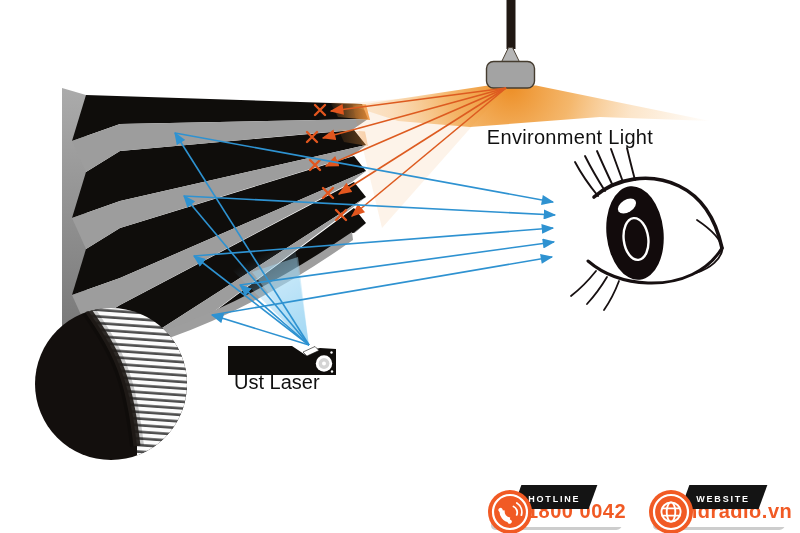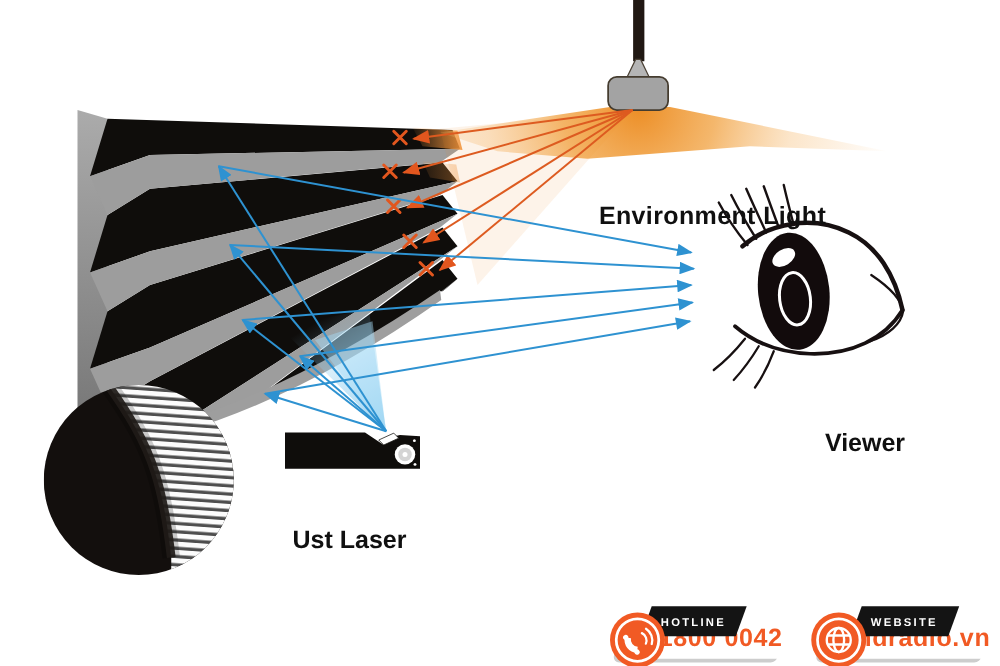--- a/index.html
+++ b/index.html
@@ -1,22 +1,22 @@
 <!DOCTYPE html>
 <html><head>
 <meta charset="utf-8">
 <style>
   html,body{margin:0;padding:0;background:#fff;}
   .stage{position:relative;width:800px;height:533px;background:#fff;overflow:hidden;
          font-family:"Liberation Sans",sans-serif;}
   .stage svg.art{position:absolute;left:0;top:0;}
-  .lbl{position:absolute;font-weight:bold;color:#101010;margin-top:36px;}
+  .lbl{position:absolute;font-weight:normal;color:#101010;}
   .lbl-env{left:468px;top:126px;width:204px;text-align:center;font-size:20px;letter-spacing:.3px;}
   .lbl-viewer{left:638px;top:308px;width:108px;text-align:center;font-size:20px;}
-  .lbl-proj{left:234px;top:383px;font-size:20px;line-height:26px;}
+  .lbl-proj{left:234px;top:369px;font-size:20px;line-height:26px;}
   .badge{position:absolute;width:160px;height:48px;}
   .badge-body{position:absolute;background:#fff;border-radius:6px;height:31px;
       transform:skewX(-8deg);box-shadow:-5px 4px 0 -1px #cdcdcd;
       display:flex;align-items:center;justify-content:center;}
   .badge-value{font-size:20px;font-weight:bold;color:#F15A24;transform:skewX(8deg);
       letter-spacing:.5px;white-space:nowrap;}
   .badge-tag{position:absolute;background:#141414;padding:3px 12px;transform:skewX(-20deg);}
   .badge-tag span{display:inline-block;transform:skewX(20deg);color:#fff;font-size:9px;
       font-weight:bold;letter-spacing:1.8px;}
   .badge-circ{position:absolute;width:46px;height:46px;}
@@ -163,21 +163,20 @@
     <path d="M303,352 L315,346.5 L319,350.5 L307,356 Z" fill="#fff" stroke="#0F0D0B" stroke-width="0.6"></path>
     <circle cx="324" cy="363.5" r="8.2" fill="#fff"></circle>
     <circle cx="324" cy="363.5" r="5.4" fill="#D4D4D4"></circle>
     <circle cx="324" cy="363.5" r="2" fill="#fff"></circle>
     <circle cx="331.5" cy="352.5" r="1.2" fill="#fff"></circle>
     <circle cx="332" cy="371.5" r="1.2" fill="#fff"></circle>
   </g>
 </svg>
 
 <div class="lbl lbl-env">Environment Light</div>
-<div class="lbl lbl-viewer">Viewer</div>
 <div class="lbl lbl-proj">
   <div>Ust Laser</div>
 </div>
 
 <div class="badge" style="left:478px;top:484px;">
   <div class="badge-body" style="left:19px;top:12px;width:133px;">
     <span class="badge-value" style="padding-left:26px;">1800 0042</span>
   </div>
   <div class="badge-tag" style="left:39px;top:1px;">
     <span>HOTLINE</span>

